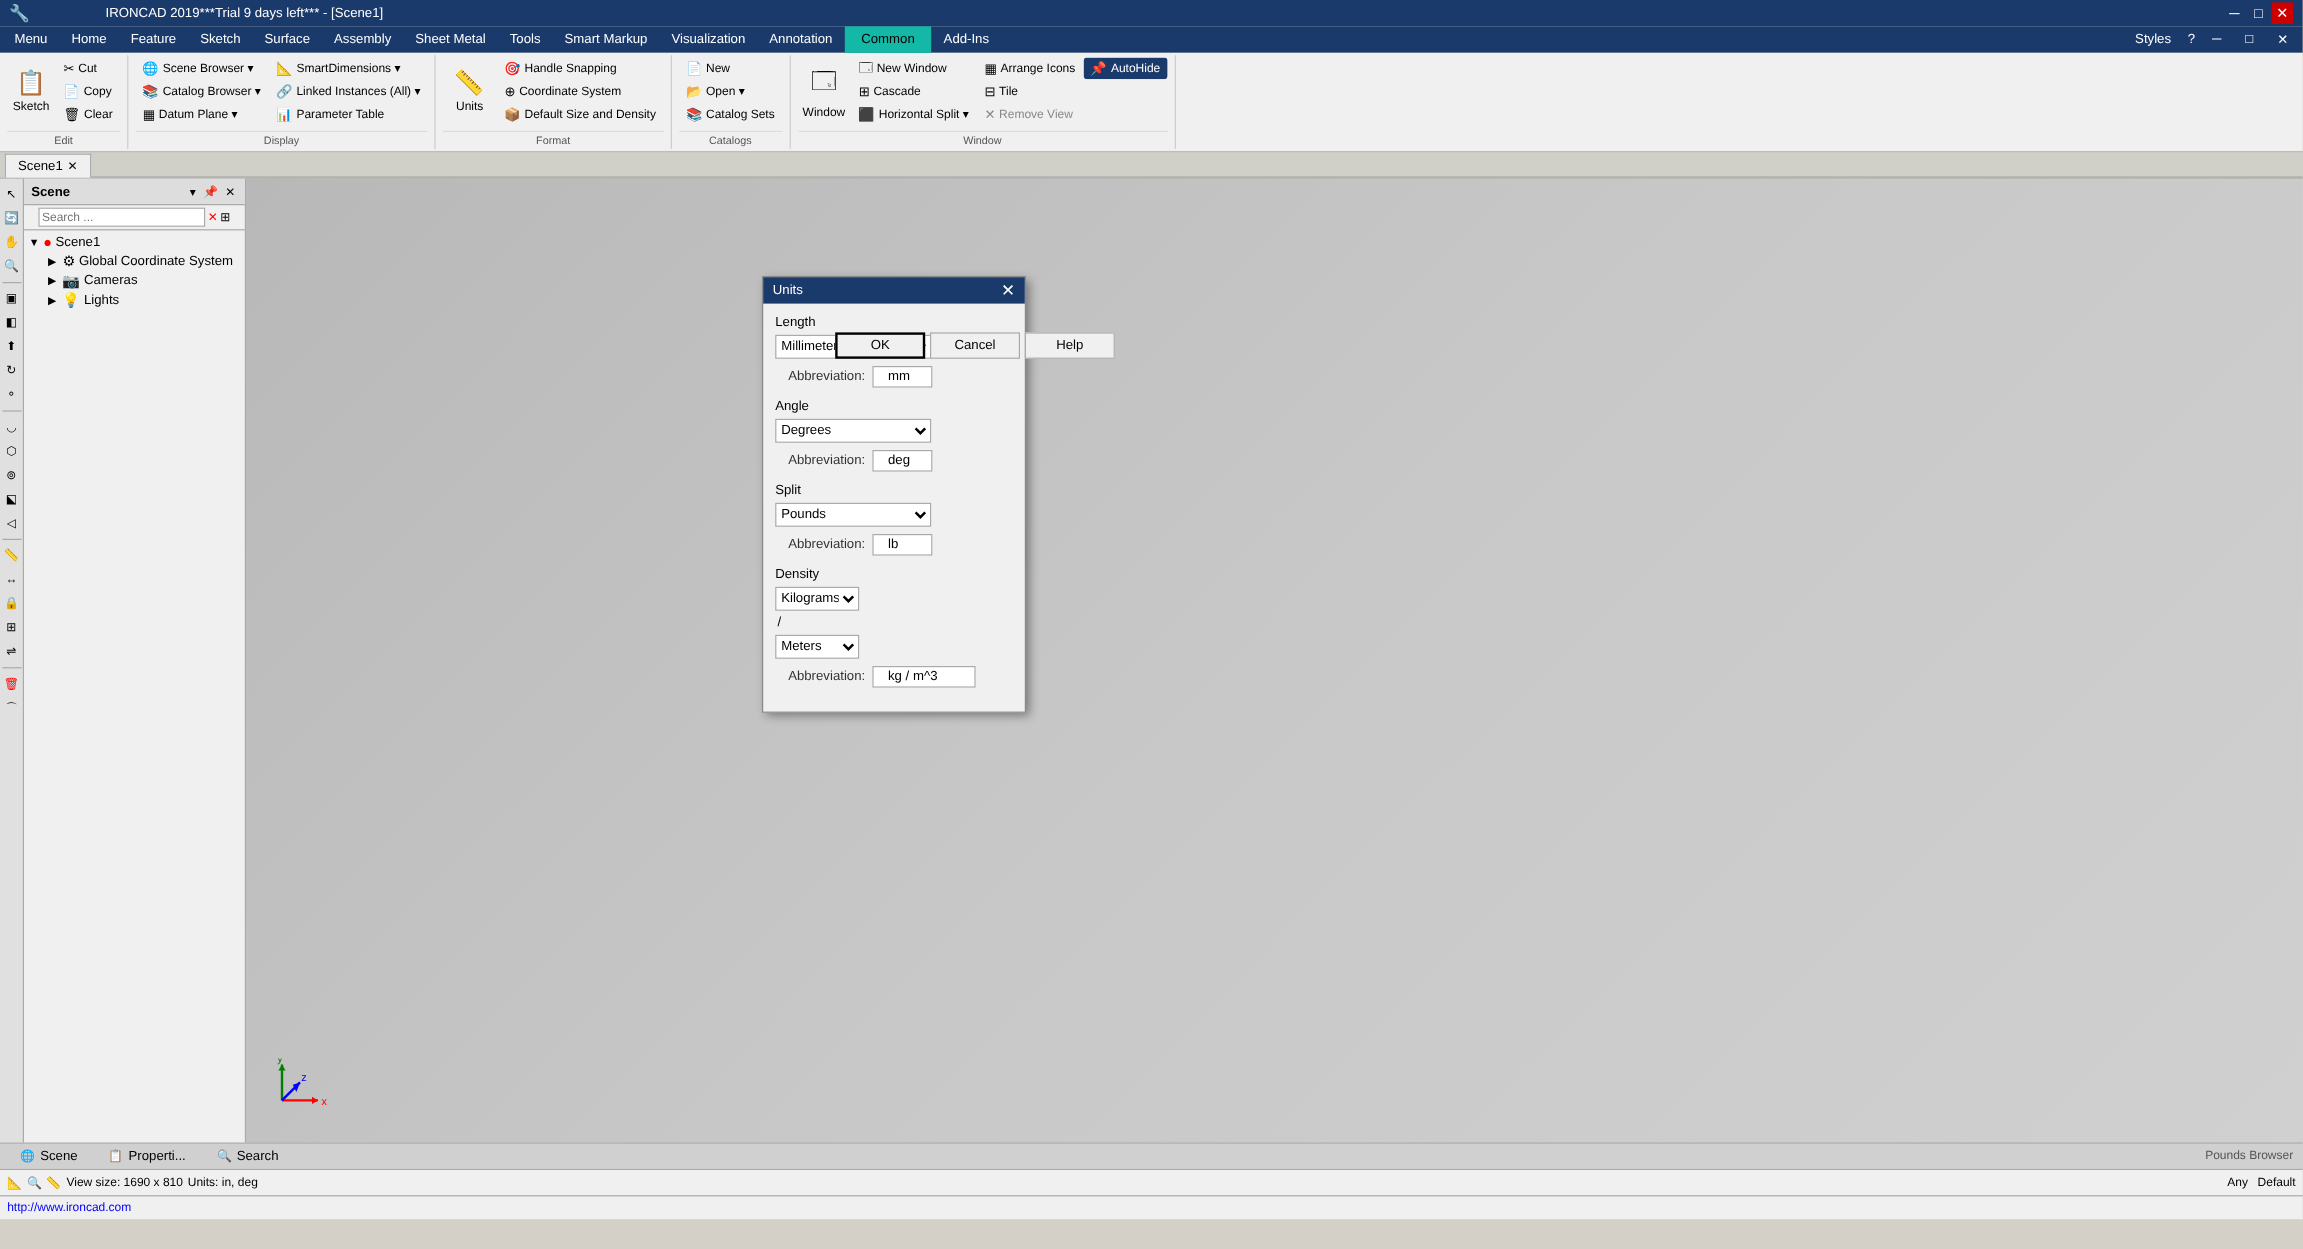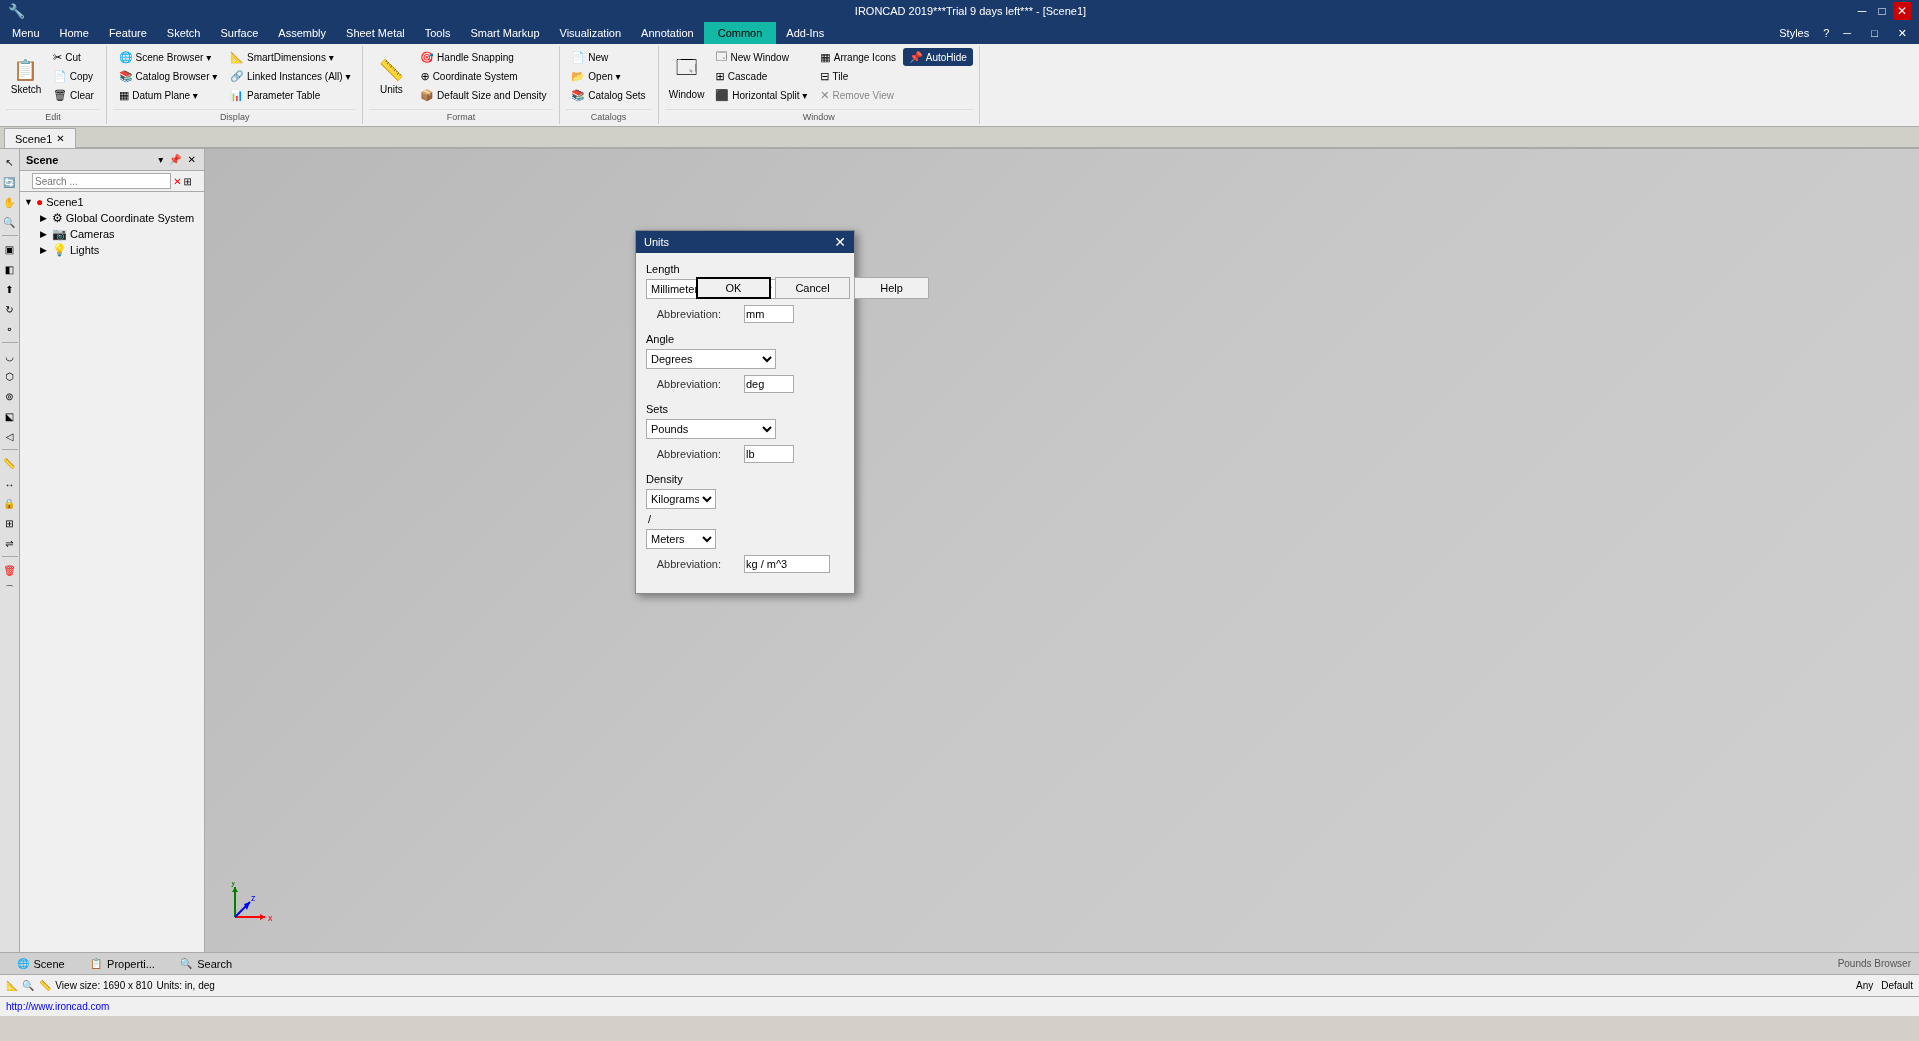--- a/index.html
+++ b/index.html
@@ -1,20 +1,20 @@
 <!DOCTYPE html>
 <html><head>
   <meta charset="utf-8">
   <style>
     * { box-sizing: border-box; margin: 0; padding: 0; }
     body { font-family: 'Segoe UI', Tahoma, Geneva, Verdana, sans-serif; font-size: 11px; background: #d4d0c8; overflow: hidden; width: 1919px; height: 1041px; }
 
     
     #titlebar { background: #1a3a6b; color: white; height: 22px; display: flex; align-items: center; justify-content: space-between; padding: 0 8px; }
-    #titlebar-title { flex: 1; text-align: center; font-size: 11px; }
+    #titlebar-title { flex: 1; font-size: 11px; }
     #titlebar-controls { display: flex; gap: 2px; }
     .title-btn { background: none; border: none; color: white; font-size: 12px; cursor: pointer; width: 18px; height: 18px; display: flex; align-items: center; justify-content: center; }
 
     
     #menubar { background: #1a3a6b; color: white; height: 22px; display: flex; align-items: center; padding: 0 2px; }
     .menu-item { padding: 2px 10px; font-size: 11px; cursor: pointer; color: white; height: 22px; display: flex; align-items: center; }
 
     
     #ribbon { background: #f0f0f0; border-bottom: 1px solid #aaa; }
     .ribbon-tab { padding: 2px 14px; font-size: 11px; cursor: pointer; color: #ccc; display: flex; align-items: center; }
@@ -83,21 +83,21 @@
     #units-dialog { position: absolute; top: 230px; left: 635px; width: 220px; background: #f0f0f0; border: 1px solid #888; box-shadow: 3px 3px 8px rgba(0,0,0,0.4); pointer-events: all; font-size: 11px; }
     #dialog-titlebar { background: #1a3a6b; color: white; padding: 4px 8px; display: flex; align-items: center; justify-content: space-between; }
     #dialog-title { font-size: 11px; }
     #dialog-close { background: none; border: none; color: white; cursor: pointer; font-size: 14px; line-height: 1; }
     #dialog-body { padding: 10px; }
     .dialog-section-label { font-size: 11px; margin-bottom: 4px; }
     .dialog-row { display: flex; align-items: center; margin-bottom: 6px; }
     .dialog-select { width: 130px; height: 20px; font-size: 11px; border: 1px solid #aaa; background: white; }
     .dialog-abbr-row { display: flex; align-items: center; margin-bottom: 10px; }
     .dialog-abbr-label { font-size: 11px; margin-right: 6px; color: #333; width: 75px; text-align: right; }
-    .dialog-abbr-input { width: 50px; height: 18px; font-size: 11px; border: 1px solid #aaa; padding: 0 1px; margin-left: 17px; }
+    .dialog-abbr-input { width: 50px; height: 18px; font-size: 11px; border: 1px solid #aaa; padding: 0 12px; }
     .dialog-buttons { position: absolute; top: 14px; right: -85px; display: flex; flex-direction: row; gap: 4px; }
     .dialog-btn { width: 75px; height: 22px; font-size: 11px; border: 1px solid #aaa; background: #f0f0f0; cursor: pointer; display: flex; align-items: center; justify-content: center; }
     .dialog-btn.primary { border: 2px solid #000; }
     .dialog-outer { position: relative; }
     .density-row { display: flex; align-items: flex-start; gap: 4px; flex-direction: column; }
     .density-select-sm { width: 70px; height: 20px; font-size: 11px; border: 1px solid #aaa; background: white; }
   </style>
 </head>
 <body>
 
@@ -395,21 +395,21 @@
           <select class="dialog-select">
             <option>Degrees</option>
             <option>Radians</option>
           </select>
         </div>
         <div class="dialog-abbr-row">
           <span class="dialog-abbr-label">Abbreviation:</span>
           <input class="dialog-abbr-input" type="text" value="deg" style="">
         </div>
 
-        <div class="dialog-section-label">Sets</div>
+        <div class="dialog-section-label">Split</div>
         <div class="dialog-row">
           <select class="dialog-select">
             <option>Pounds</option>
             <option>Kilograms</option>
             <option>Grams</option>
           </select>
         </div>
         <div class="dialog-abbr-row">
           <span class="dialog-abbr-label">Abbreviation:</span>
           <input class="dialog-abbr-input" type="text" value="lb" style="">

